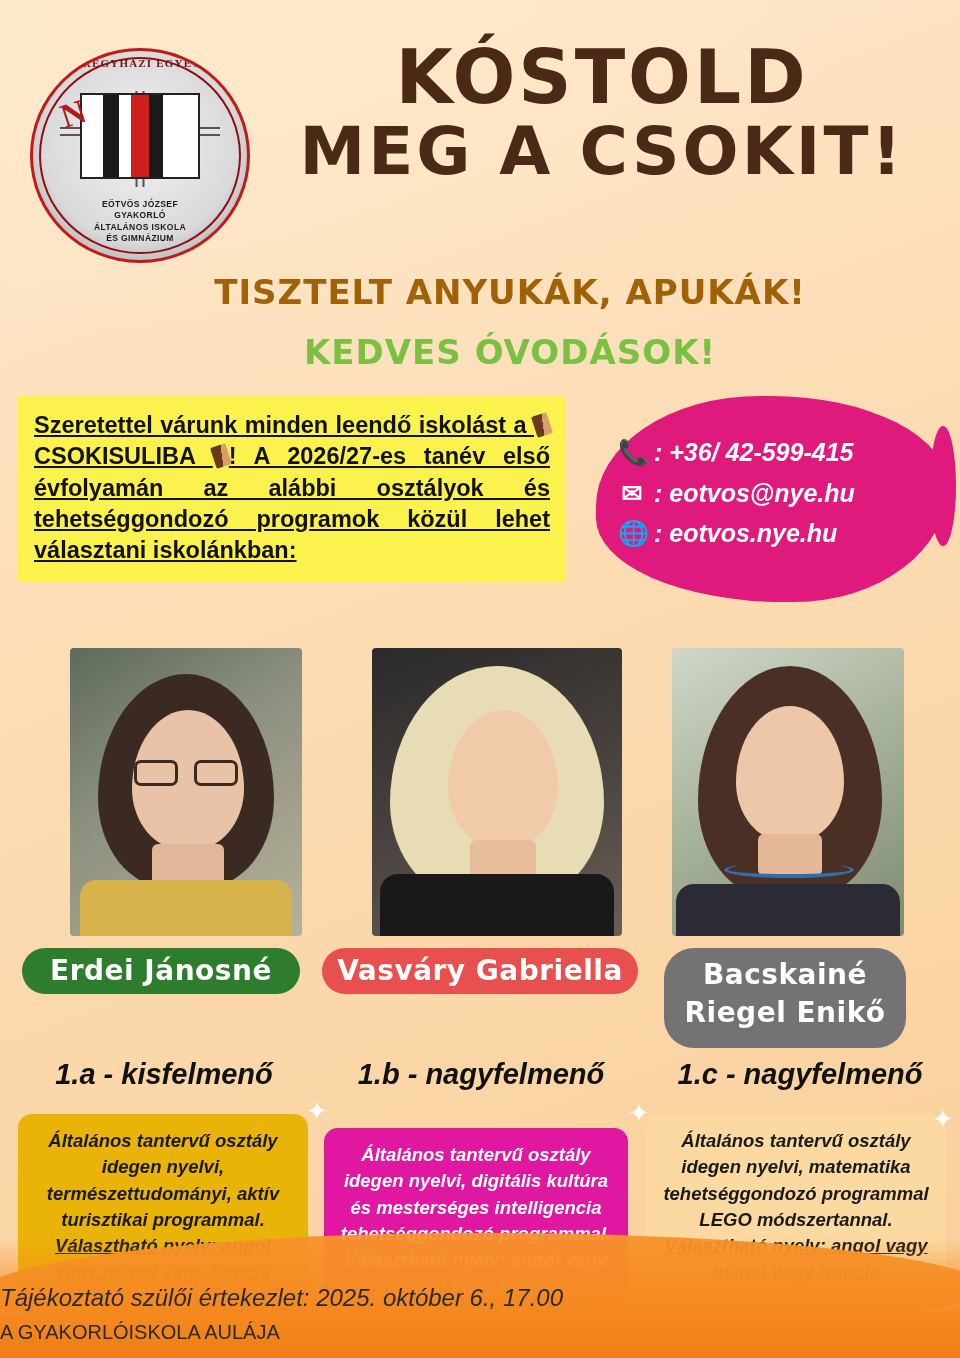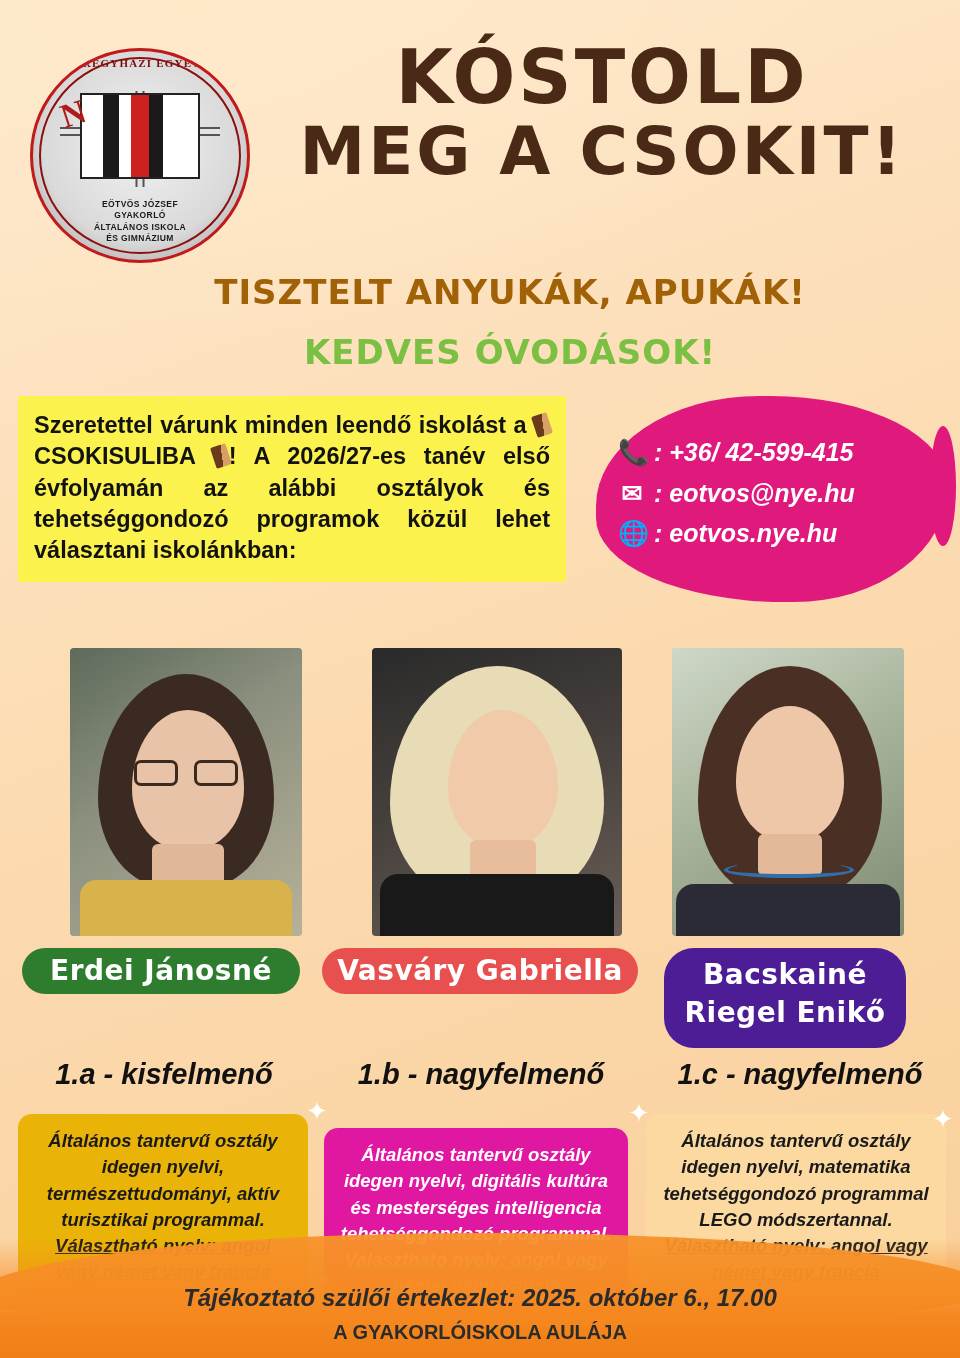--- a/index.html
+++ b/index.html
@@ -97,20 +97,21 @@
   }
 
   
   .intro {
     position: absolute; left: 18px; top: 396px; width: 548px; padding: 14px 16px 16px 16px;
     background: #fbf24d;
     font-size: 23.5px; font-weight: bold; color: #121212;
     line-height: 1.33;
     text-align: justify;
     font-family: "Liberation Sans", sans-serif;
+    text-decoration: underline;
   }
   .choco { display: inline-block; width: 16px; height: 22px; vertical-align: -3px; position: relative; }
   .choco::before {
     content: ""; position: absolute; inset: 0;
     background: linear-gradient(100deg, #6b3a1d 0 55%, #d9a066 55% 100%);
     border-radius: 2px; transform: rotate(-18deg);
   }
 
   
   .contact-blob {
@@ -153,21 +154,21 @@
   .glasses span:last-child { right: 0; }
 
   
   .name-chip {
     position: absolute; text-align: center; border-radius: 30px;
     font-family: "DejaVu Sans", sans-serif; font-weight: bold; color: #ffffff;
     letter-spacing: .5px;
   }
   #name-1 { left: 22px; top: 948px; width: 278px; height: 46px; line-height: 46px; font-size: 28px; background: #2e7d2e; }
   #name-2 { left: 322px; top: 948px; width: 316px; height: 46px; line-height: 46px; font-size: 28px; background: #e8504f; }
-  #name-3 { left: 664px; top: 948px; width: 242px; height: 100px; font-size: 28px; background: #4c1d95; padding-top: 8px; line-height: 1.35; }
+  #name-3 { left: 664px; top: 948px; width: 242px; height: 100px; font-size: 28px; background: #737373; padding-top: 8px; line-height: 1.35; }
 
   
   .class-title {
     position: absolute; top: 1058px; text-align: center;
     font-size: 29px; font-weight: bold; font-style: italic; color: #111;
     font-family: "Liberation Sans", sans-serif;
   }
   #class-1 { left: 18px; width: 292px; }
   #class-2 { left: 326px; width: 310px; }
   #class-3 { left: 650px; width: 300px; }
@@ -181,22 +182,22 @@
   #desc-1 { left: 18px; top: 1114px; width: 290px; min-height: 170px; background: #eab308; }
   #desc-2 { left: 324px; top: 1128px; width: 304px; min-height: 164px; background: #e017a0; color: #ffffff; }
   #desc-3 { left: 646px; top: 1114px; width: 300px; min-height: 176px; background: #fbd9a0; }
   .desc u { text-decoration: underline; }
 
   
   .sparkle { position: absolute; color: #fff; font-size: 26px; line-height: 1; }
 
   
   .footer {
-    position: absolute; left: 0; bottom: 14px; width: 100%; text-align: center;
-    font-weight: bold; color: #2b2b2b; font-family: "Liberation Sans", sans-serif;
+    position: absolute; left: 0; bottom: 14px; width: 100%; text-align: left;
+    font-weight: normal; color: #2b2b2b; font-family: "Liberation Sans", sans-serif;
   }
   .footer .f1 { font-size: 24px; font-style: italic; }
   .footer .f2 { font-size: 20px; margin-top: 9px; }
 </style>
 </head>
 <body>
 
 <div class="bg-blob-top"></div>
 
 <div class="logo">

